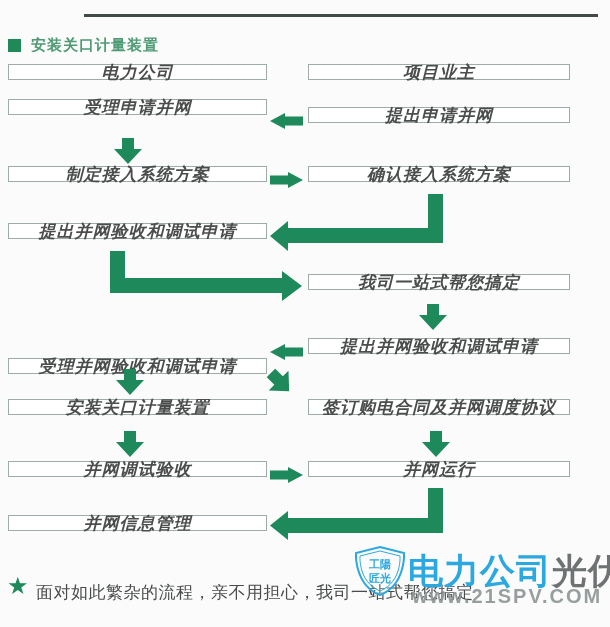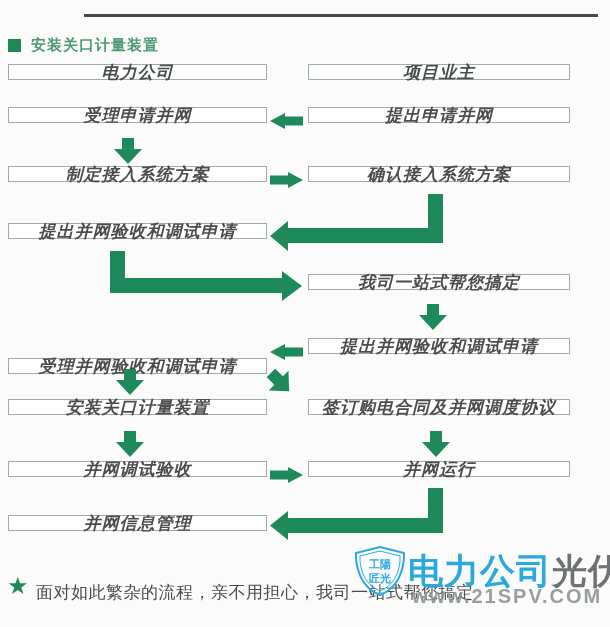--- a/index.html
+++ b/index.html
@@ -39,21 +39,21 @@
 <div class="canvas">
 
   <div class="top-line"></div>
 
   <div class="title-row">
     <span class="title-square"></span>
     <span class="title-text">安装关口计量装置</span>
   </div>
 
   <div class="box lcol" style="top:64px">电力公司</div>
-  <div class="box lcol" style="top:107px">受理申请并网</div>
+  <div class="box lcol" style="top:99px">受理申请并网</div>
   <div class="box lcol" style="top:166px">制定接入系统方案</div>
   <div class="box lcol" style="top:223px">提出并网验收和调试申请</div>
   <div class="box lcol" style="top:358px">受理并网验收和调试申请</div>
   <div class="box lcol" style="top:399px">安装关口计量装置</div>
   <div class="box lcol" style="top:461px">并网调试验收</div>
   <div class="box lcol" style="top:515px">并网信息管理</div>
 
   <div class="box rcol" style="top:64px">项目业主</div>
   <div class="box rcol" style="top:107px">提出申请并网</div>
   <div class="box rcol" style="top:166px">确认接入系统方案</div>

